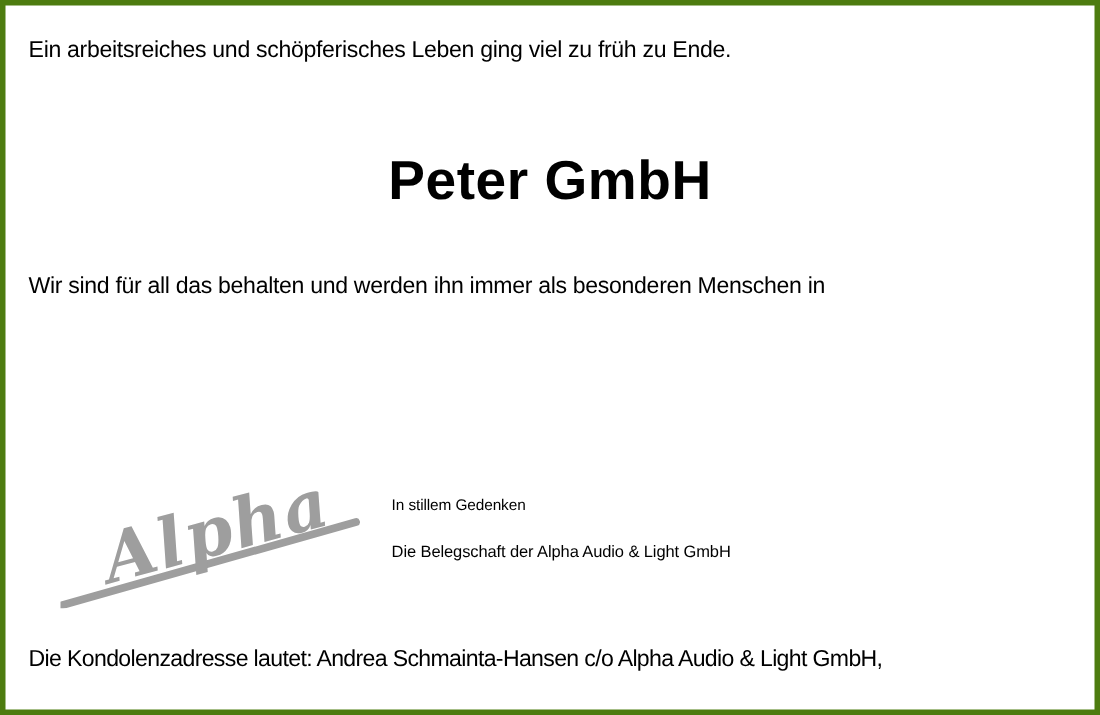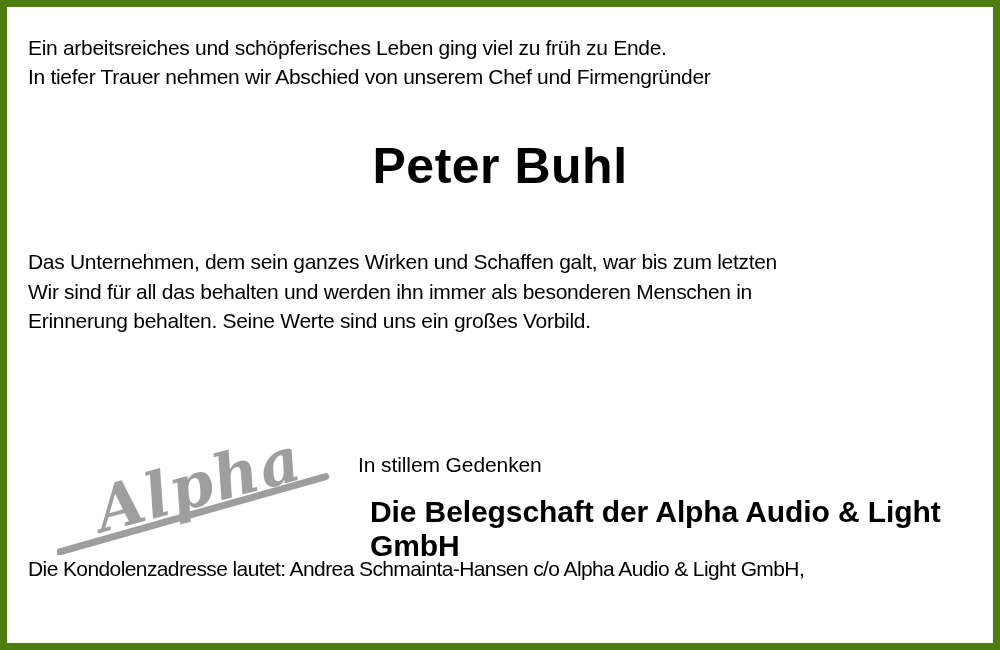--- a/index.html
+++ b/index.html
@@ -5,21 +5,21 @@
   html, body {
     margin: 0;
     padding: 0;
     background: #ffffff;
   }
   .page {
     position: relative;
     width: 1000px;
     height: 650px;
     box-sizing: border-box;
-    border: 7px solid #4d7c0f;
+    border: 5px solid #4d7c0f;
     background: #ffffff;
     font-family: "Liberation Sans", sans-serif;
     color: #000000;
     overflow: hidden;
   }
   .line {
     white-space: nowrap;
   }
   .intro {
     position: absolute;
@@ -51,57 +51,53 @@
     position: absolute;
     left: 50px;
     top: 418px;
     width: 290px;
     height: 130px;
   }
   .tribute-line1 {
     position: absolute;
     left: 351px;
     top: 446px;
-    font-size: 21px;
+    font-size: 14px;
     letter-spacing: -0.1px;
   }
   .tribute-line2 {
     position: absolute;
     left: 351px;
     top: 488px;
-    font-size: 30px;
-    font-weight: bold;
+    font-size: 15px;
+    font-weight: normal;
     letter-spacing: -0.1px;
-    margin-left: 12px;
   }
   .footer-text {
     position: absolute;
     left: 21px;
-    top: 548px;
+    top: 580px;
     font-size: 21px;
     line-height: 28.5px;
     letter-spacing: -0.6px;
   }
 </style>
 </head>
 <body>
 
 <div class="page">
 
   <div class="intro">
     <div class="line">Ein arbeitsreiches und schöpferisches Leben ging viel zu früh zu Ende.</div>
-    <div class="line">In tiefer Trauer nehmen wir Abschied von unserem Chef und Firmengründer</div>
   </div>
 
-  <div class="deceased-name">Peter Buhl</div>
+  <div class="deceased-name">Peter GmbH</div>
 
   <div class="body-text">
-    <div class="line">Das Unternehmen, dem sein ganzes Wirken und Schaffen galt, war bis zum letzten</div>
     <div class="line">Wir sind für all das behalten und werden ihn immer als besonderen Menschen in</div>
-    <div class="line">Erinnerung behalten. Seine Werte sind uns ein großes Vorbild.</div>
   </div>
 
   <div class="logo-wrap">
     <svg width="290" height="130" viewBox="0 0 290 130">
       <g transform="rotate(-15 145 65)">
         <line x1="-12" y1="88" x2="268" y2="84" stroke="#9e9e9e" stroke-width="7" stroke-linecap="round"></line>
         <text x="38" y="80" font-family="DejaVu Serif, serif" font-style="italic" font-weight="bold" font-size="62" fill="#9e9e9e" letter-spacing="2">Alpha</text>
       </g>
     </svg>
   </div>

